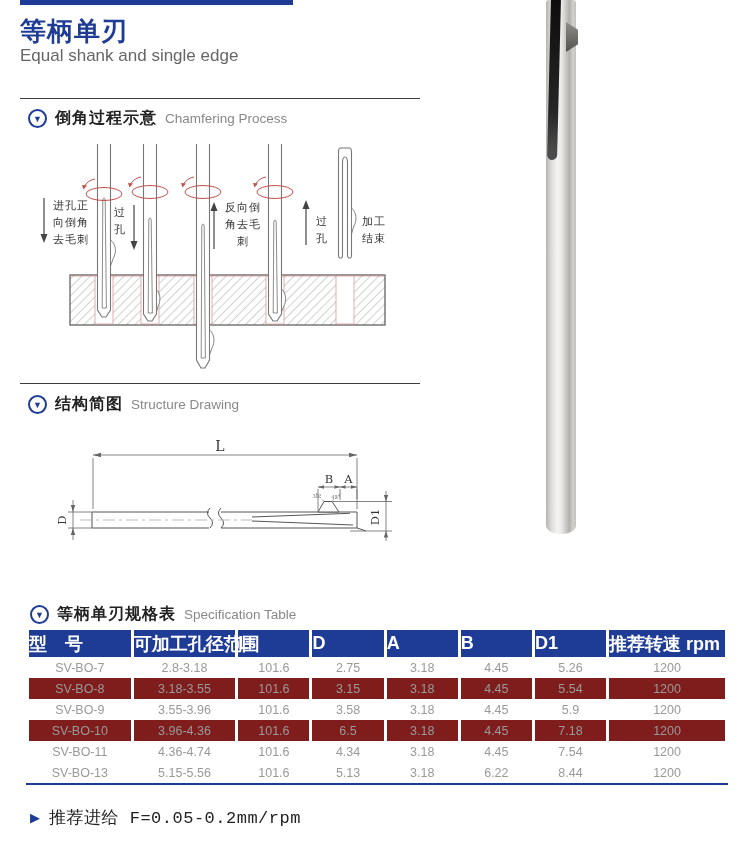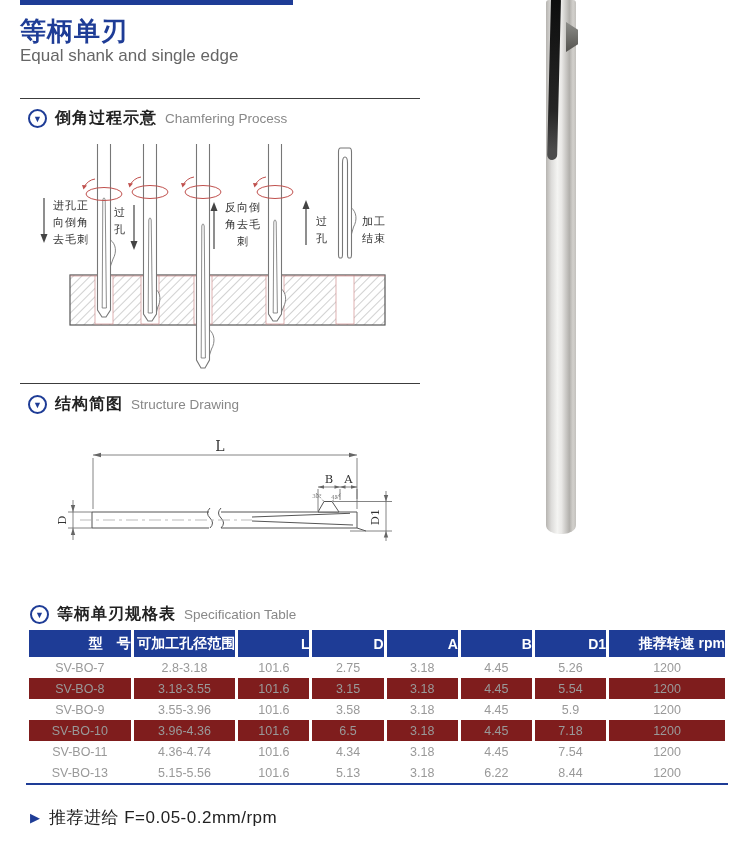--- a/index.html
+++ b/index.html
@@ -31,27 +31,27 @@
   .lab1{left:53px;top:197px;width:38px;}
   .lab2{left:114px;top:204px;width:13px;}
   .lab3{left:224px;top:199px;width:38px;text-align:center;}
   .lab4{left:316px;top:213px;width:13px;}
   .lab5{left:362px;top:213px;width:26px;}
   .feed-arrow{position:absolute;}
   .arr1{left:39px;top:196px;} .arr2{left:129px;top:203px;}
   .arr3{left:209px;top:201px;} .arr4{left:301px;top:199px;}
 
   .spec-table{position:absolute;left:26px;top:630px;width:702px;border-collapse:separate;border-spacing:3px 0;table-layout:fixed;border-bottom:2.5px solid #1e3c96;}
-  .spec-table th{background:#1e3c96;color:#fff;font-size:14px;font-weight:bold;height:27px;padding:0;text-align:right;white-space:pre;}
+  .spec-table th{background:#1e3c96;color:#fff;font-size:18px;font-weight:bold;height:27px;padding:0;text-align:left;white-space:pre;}
   .spec-table td{font-size:12.5px;color:#999;height:21px;padding:0;text-align:center;white-space:nowrap;margin-top:44px;}
   .spec-table tr.alt td{background:#7f1d1d;}
 
   .footer-note{position:absolute;left:30px;top:806px;display:flex;align-items:center;gap:9px;}
   .footer-note .tri{color:#1e3c96;font-size:13px;line-height:1;}
-  .footer-note .txt{font-size:17px;color:#222;letter-spacing:0.5px;}
+  .footer-note .txt{font-size:17px;color:#222;letter-spacing:0.5px;font-family:Liberation Mono, monospace;}
 
   
   .tool-photo{position:absolute;left:540px;top:0;width:48px;height:540px;}
   .tool-shank{position:absolute;left:6px;top:0;width:30px;height:534px;
     background:linear-gradient(to right,#b6b4b0 0%,#dddcda 18%,#f4f4f2 38%,#e9e8e6 52%,#b2b0ac 78%,#d2d0cc 90%,#c3c1bd 100%);
     border-radius:3px 3px 13px 13px / 3px 3px 9px 9px;}
   .tool-flute-slot{position:absolute;left:11px;top:-2px;width:10px;height:162px;
     background:linear-gradient(to bottom,#0d0d0d,#262626 70%,#4c4c4c 94%);
     border-radius:3px 3px 5px 5px;transform:rotate(1.4deg);transform-origin:top center;}
   .tool-blade{position:absolute;left:26px;top:22px;width:12px;height:30px;

